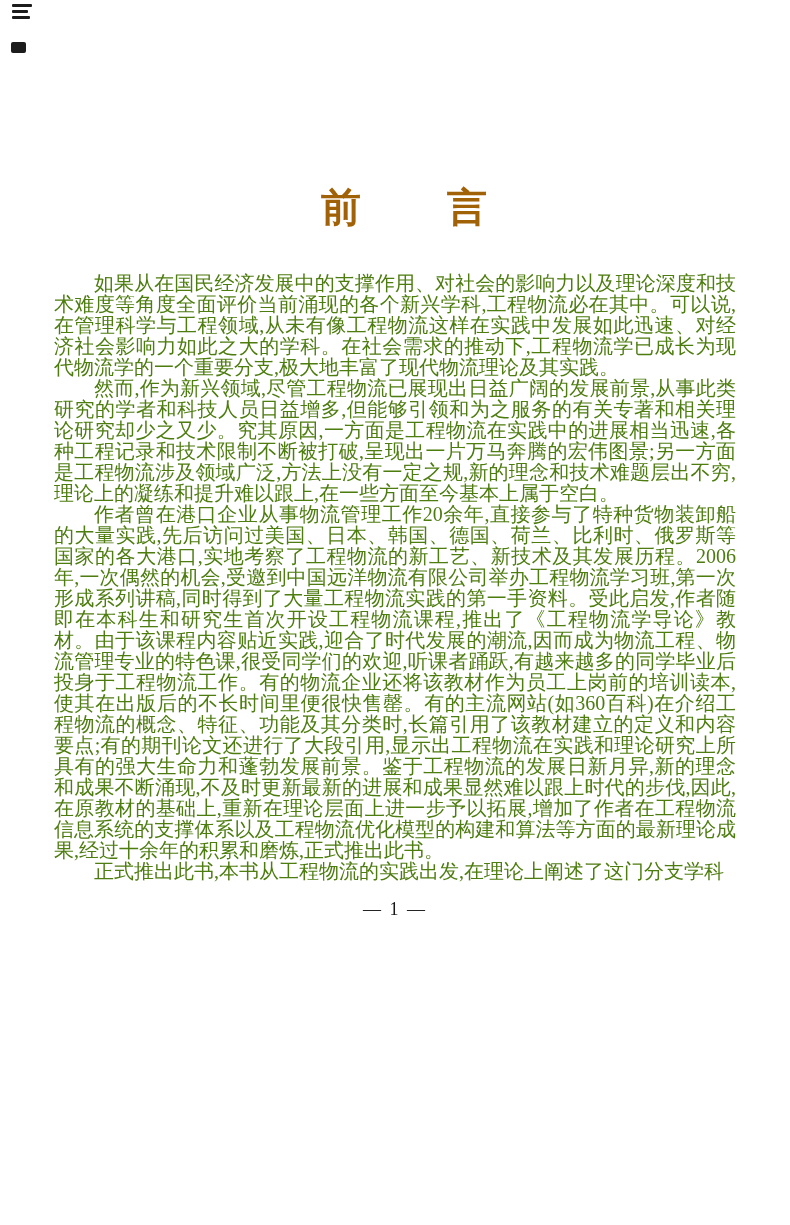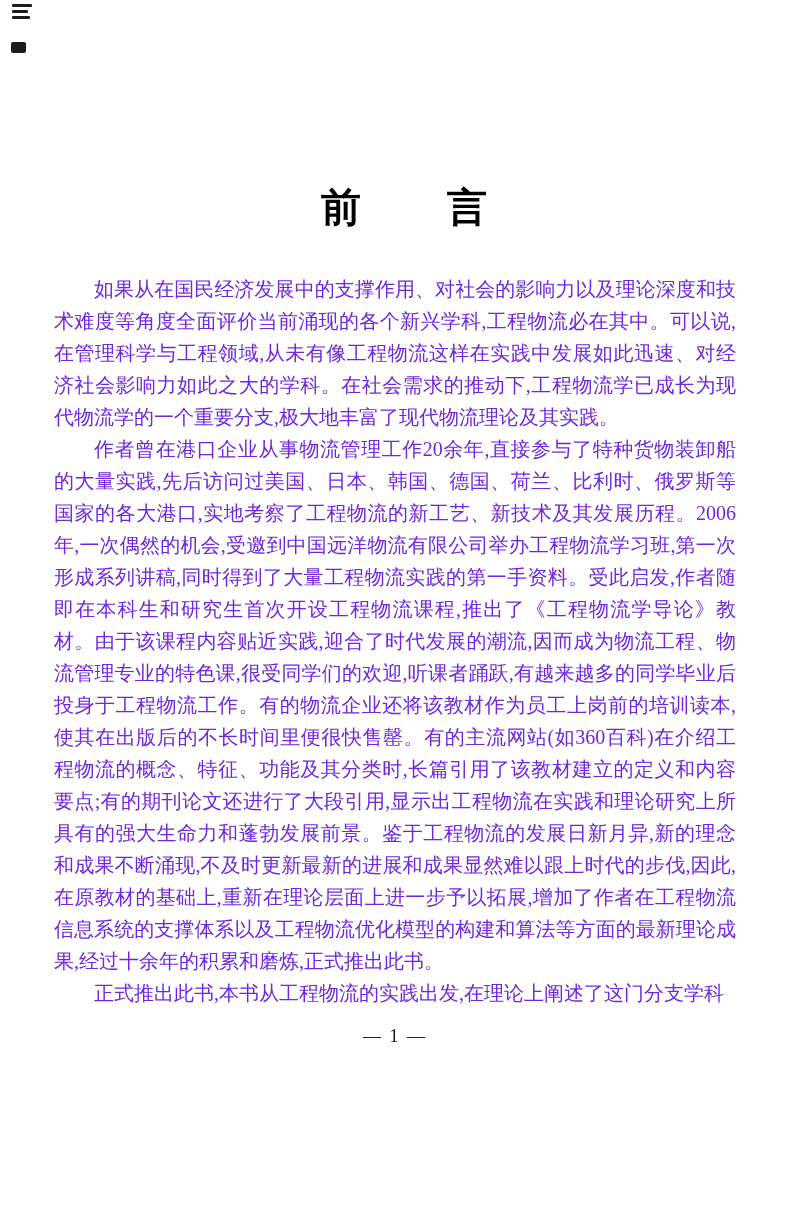--- a/index.html
+++ b/index.html
@@ -41,31 +41,31 @@
     background: #1c1c1c;
     border-radius: 2px;
   }
   .title {
     margin-top: 186px;
     text-align: center;
     font-size: 40px;
     line-height: 44px;
     font-weight: bold;
     letter-spacing: 2px;
-    color: #000000;
+    color: #a16207;
     padding-left: 20px;
   }
   .body-text {
     margin: 43px auto 0 auto;
     width: 682px;
     font-size: 20px;
-    line-height: 32px;
+    line-height: 21px;
     text-align: justify;
     text-justify: inter-ideograph;
-    color: #6d28d9;
+    color: #4d7c0f;
   }
   .body-text p {
     text-indent: 2em;
     margin: 0;
   }
   .page-footer {
     margin-top: 16px;
     text-align: center;
     font-size: 18px;
     line-height: 22px;
@@ -82,19 +82,20 @@
     <span></span>
       <span></span>
       <span></span>
   </div>
   <div class="artifact-blob"></div>
 
   <h1 class="title">前　　言</h1>
 
   <div class="body-text">
     <p>如果从在国民经济发展中的支撑作用、对社会的影响力以及理论深度和技术难度等角度全面评价当前涌现的各个新兴学科,工程物流必在其中。可以说,在管理科学与工程领域,从未有像工程物流这样在实践中发展如此迅速、对经济社会影响力如此之大的学科。在社会需求的推动下,工程物流学已成长为现代物流学的一个重要分支,极大地丰富了现代物流理论及其实践。</p>
+    <p>然而,作为新兴领域,尽管工程物流已展现出日益广阔的发展前景,从事此类研究的学者和科技人员日益增多,但能够引领和为之服务的有关专著和相关理论研究却少之又少。究其原因,一方面是工程物流在实践中的进展相当迅速,各种工程记录和技术限制不断被打破,呈现出一片万马奔腾的宏伟图景;另一方面是工程物流涉及领域广泛,方法上没有一定之规,新的理念和技术难题层出不穷,理论上的凝练和提升难以跟上,在一些方面至今基本上属于空白。</p>
     <p>作者曾在港口企业从事物流管理工作20余年,直接参与了特种货物装卸船的大量实践,先后访问过美国、日本、韩国、德国、荷兰、比利时、俄罗斯等国家的各大港口,实地考察了工程物流的新工艺、新技术及其发展历程。2006年,一次偶然的机会,受邀到中国远洋物流有限公司举办工程物流学习班,第一次形成系列讲稿,同时得到了大量工程物流实践的第一手资料。受此启发,作者随即在本科生和研究生首次开设工程物流课程,推出了《工程物流学导论》教材。由于该课程内容贴近实践,迎合了时代发展的潮流,因而成为物流工程、物流管理专业的特色课,很受同学们的欢迎,听课者踊跃,有越来越多的同学毕业后投身于工程物流工作。有的物流企业还将该教材作为员工上岗前的培训读本,使其在出版后的不长时间里便很快售罄。有的主流网站(如360百科)在介绍工程物流的概念、特征、功能及其分类时,长篇引用了该教材建立的定义和内容要点;有的期刊论文还进行了大段引用,显示出工程物流在实践和理论研究上所具有的强大生命力和蓬勃发展前景。鉴于工程物流的发展日新月异,新的理念和成果不断涌现,不及时更新最新的进展和成果显然难以跟上时代的步伐,因此,在原教材的基础上,重新在理论层面上进一步予以拓展,增加了作者在工程物流信息系统的支撑体系以及工程物流优化模型的构建和算法等方面的最新理论成果,经过十余年的积累和磨炼,正式推出此书。</p>
     <p>正式推出此书,本书从工程物流的实践出发,在理论上阐述了这门分支学科</p>
   </div>
 
   <div class="page-footer">— 1 —</div>
 
 </div>
 
 </body></html>

